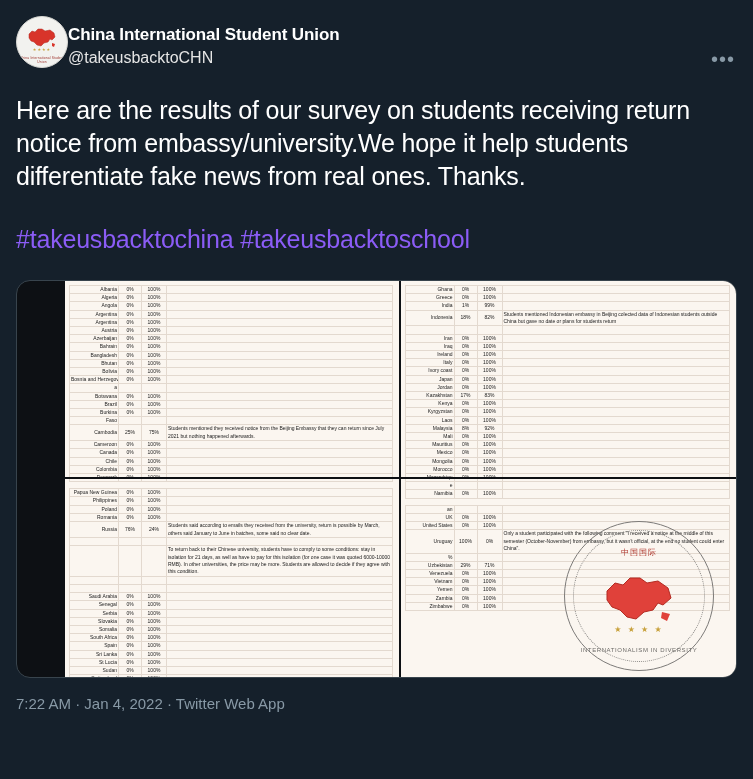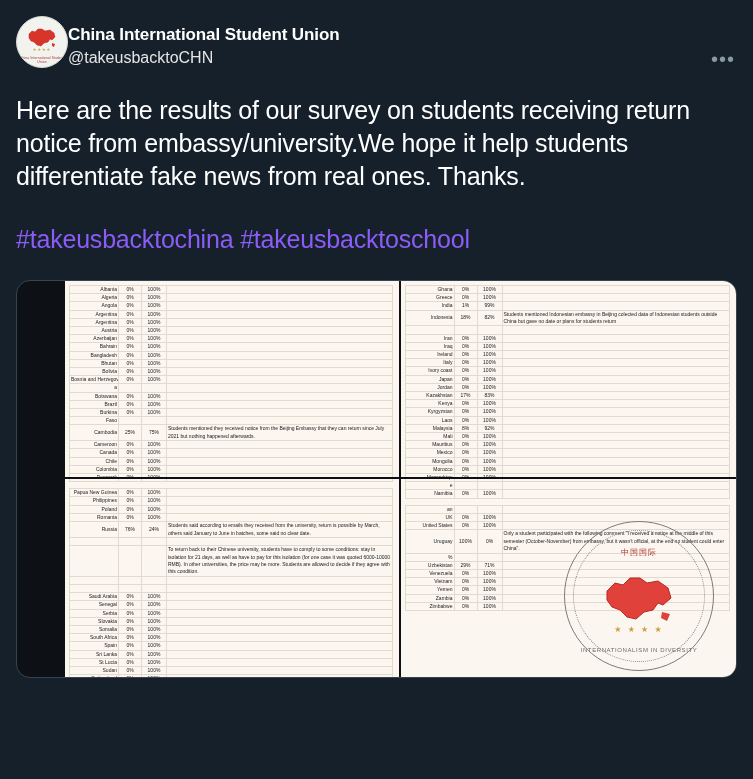--- a/index.html
+++ b/index.html
@@ -785,13 +785,14 @@
           <path d="M7 20 L15 12 L23 14 L30 7 L40 7 L47 12 L58 10 L68 17 L71 27 L63 34 L58 32 L53 39 L44 41 L36 48 L27 46 L20 39 L12 36 L7 29 Z" fill="#e0413a" stroke="#b32b22" stroke-width="1"></path>
           <path d="M62 41 L70 43 L67 50 L61 47 Z" fill="#e0413a"></path>
         </svg>
         <div class="seal-stars">★ ★ ★ ★</div>
         <div class="seal-bottom">INTERNATIONALISM IN DIVERSITY</div>
       </div>
     </div>
 
   </div>
 
+  <div class="tweet-meta">7:22 AM · Jan 4, 2022 · Twitter Web App</div>
 </div>
 
 </body></html>

